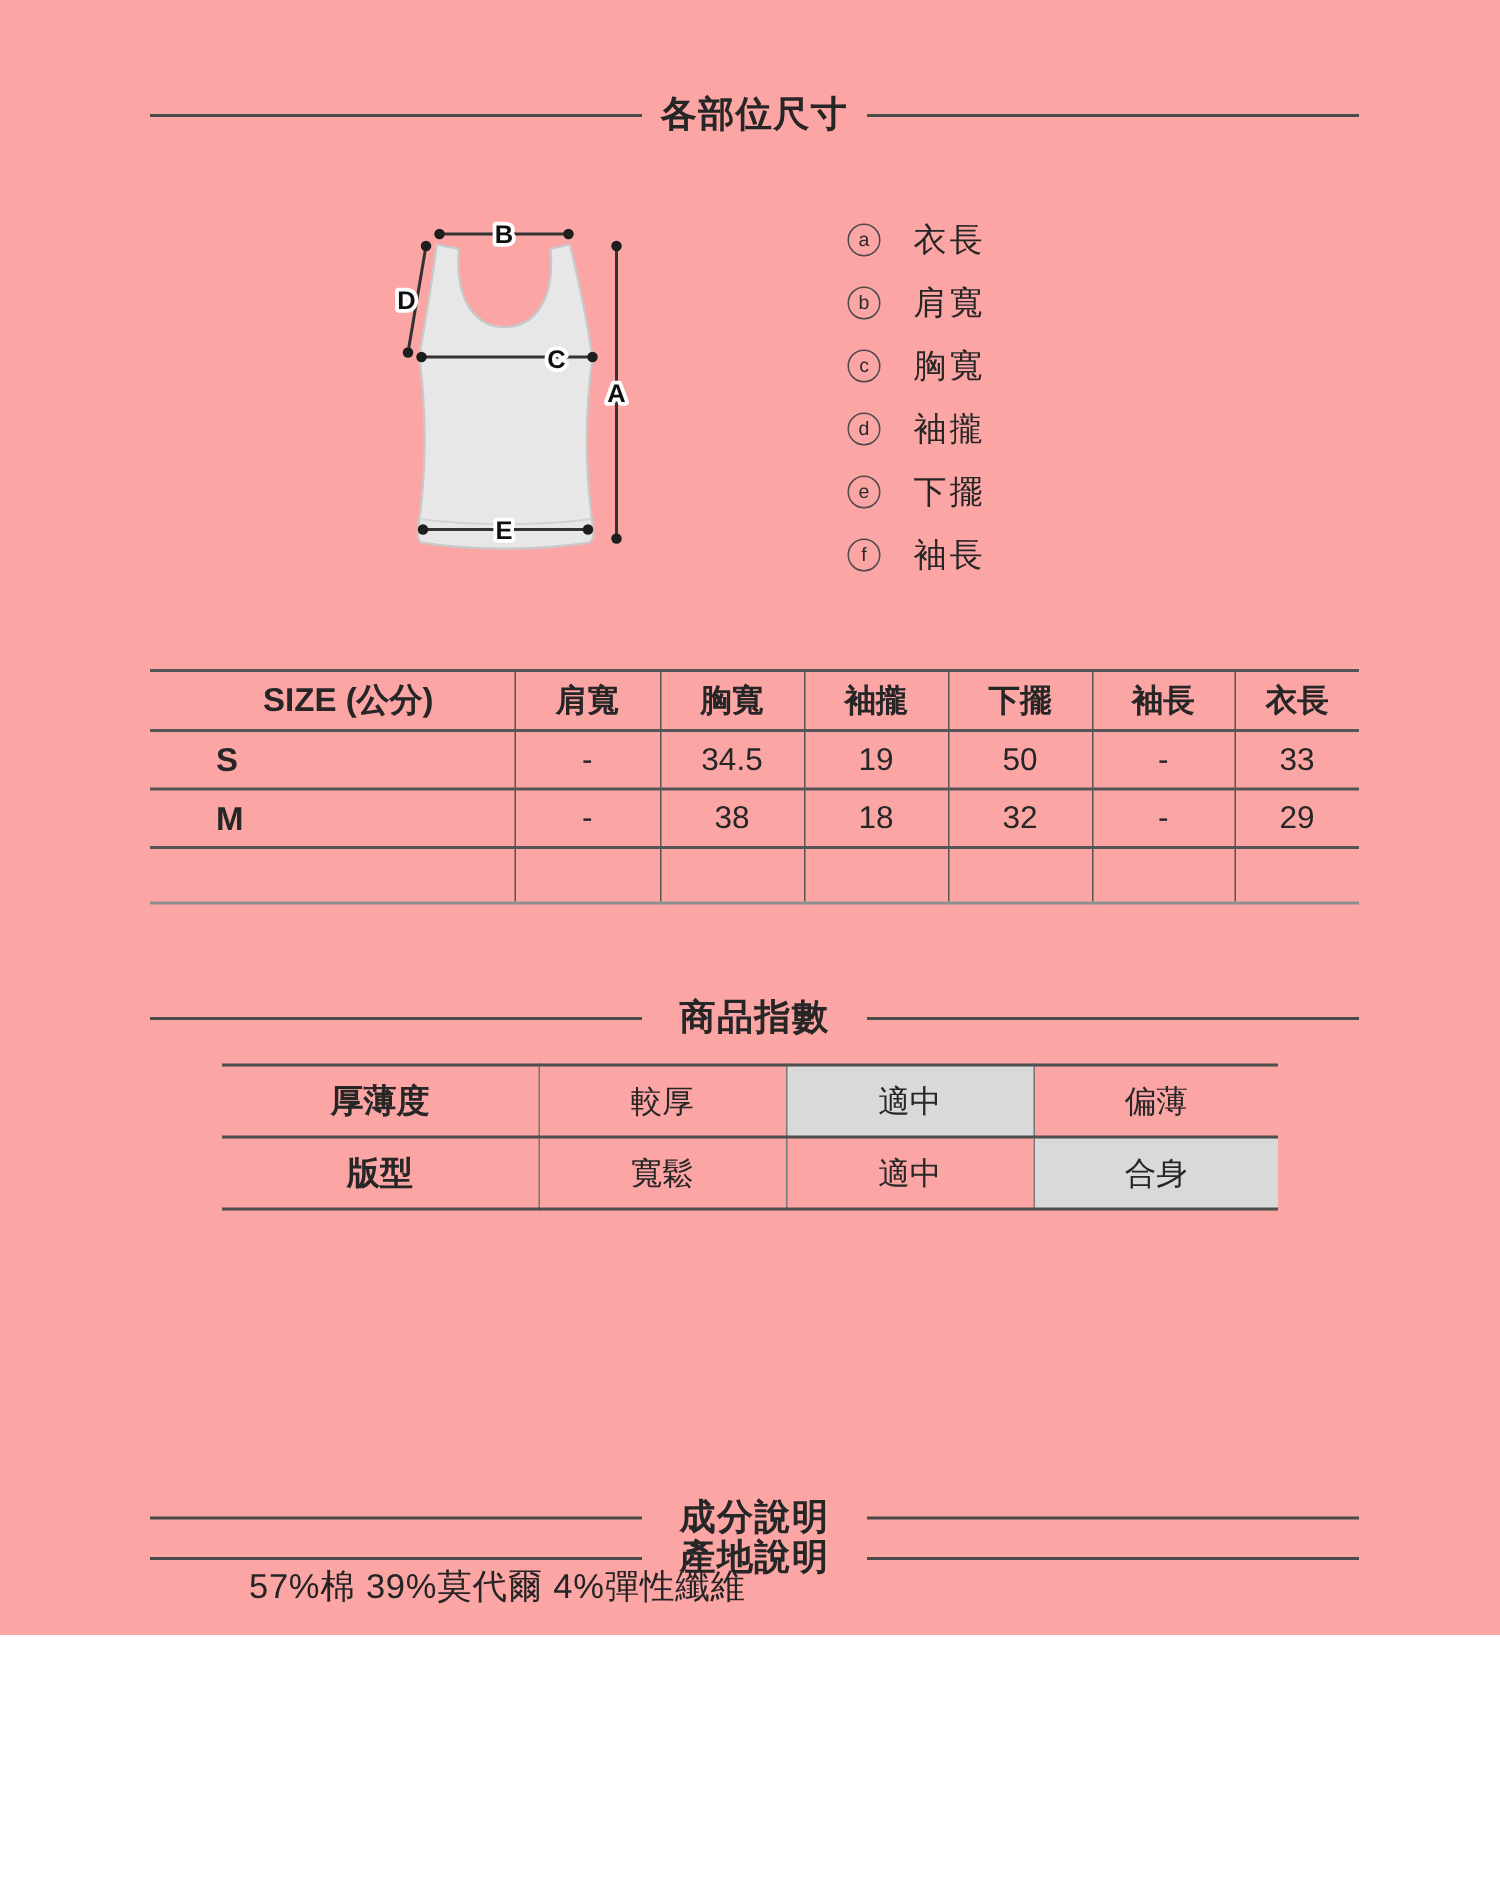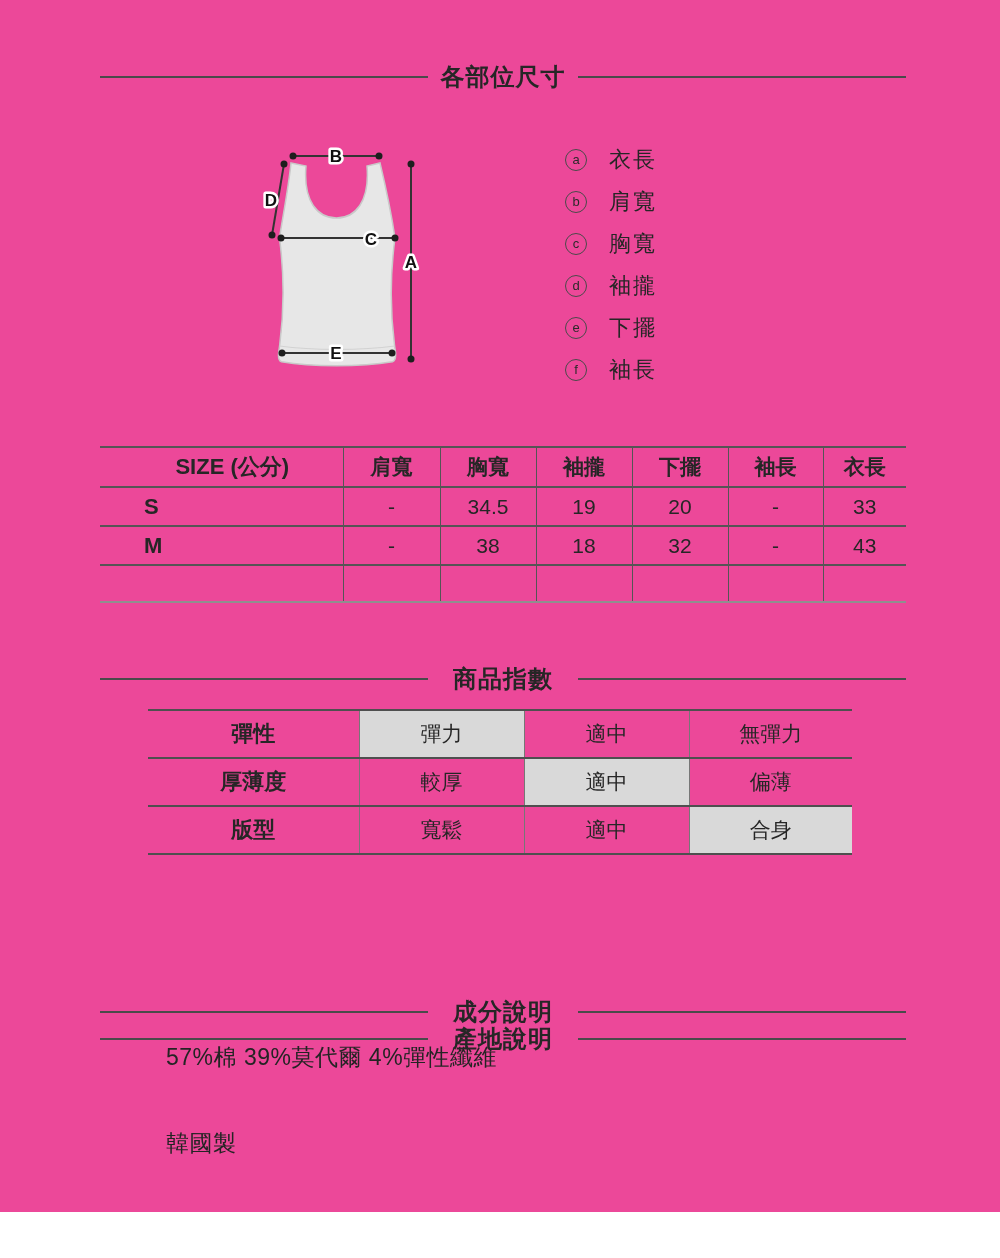--- a/index.html
+++ b/index.html
@@ -1,18 +1,18 @@
 <!DOCTYPE html>
 <html><head>
 <meta charset="utf-8">
 <style>
   * { margin:0; padding:0; box-sizing:border-box; }
   html,body { background:#fff; }
   .page {
-    position:relative; width:1000px; height:1212px; background:#ec4899;
+    position:relative; width:1000px; height:1090px; background:#fca5a5;
     font-family:"Liberation Sans","DejaVu Sans",sans-serif;
     color:#262626; overflow:hidden;
   }
 
   
   .sec-header { position:absolute; left:100px; width:806px; height:30px;
     display:flex; align-items:center; }
   .rule { flex:1; height:0; border-top:2px solid #4a4a4a; }
   .sec-title { width:150px; text-align:center; font-size:24px; font-weight:bold;
     letter-spacing:1px; line-height:30px; white-space:nowrap; }
@@ -167,32 +167,32 @@
       <th class="st-col-h">袖攏</th>
       <th class="st-col-h">下擺</th>
       <th class="st-col-h">袖長</th>
       <th class="st-col-h">衣長</th>
     </tr>
     <tr class="r-s">
       <td class="st-size">S</td>
       <td>-</td>
       <td>34.5</td>
       <td>19</td>
-      <td>20</td>
+      <td>50</td>
       <td>-</td>
       <td>33</td>
     </tr>
     <tr class="r-m">
       <td class="st-size">M</td>
       <td>-</td>
       <td>38</td>
       <td>18</td>
       <td>32</td>
       <td>-</td>
-      <td>43</td>
+      <td>29</td>
     </tr>
     <tr class="r-empty">
       <td class="st-size"></td>
       <td></td>
       <td></td>
       <td></td>
       <td></td>
       <td></td>
       <td></td>
     </tr>
@@ -206,26 +206,20 @@
   </div>
 
   <table class="index-table">
     <colgroup>
       <col style="width:211px">
         <col style="width:165px">
         <col style="width:165px">
         <col style="width:163px">
     </colgroup>
     <tbody>
-        <tr>
-      <th>彈性</th>
-      <td class="hl">彈力</td>
-      <td>適中</td>
-      <td>無彈力</td>
-    </tr>
     <tr>
       <th>厚薄度</th>
       <td>較厚</td>
       <td class="hl">適中</td>
       <td>偏薄</td>
     </tr>
     <tr>
       <th>版型</th>
       <td>寬鬆</td>
       <td>適中</td>

